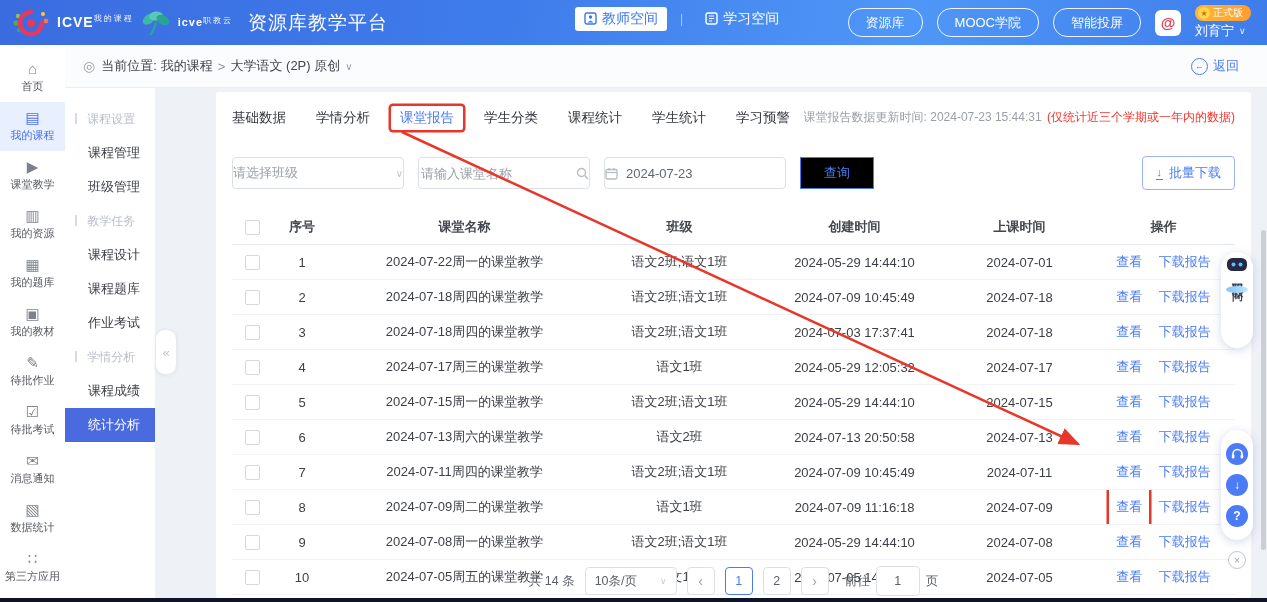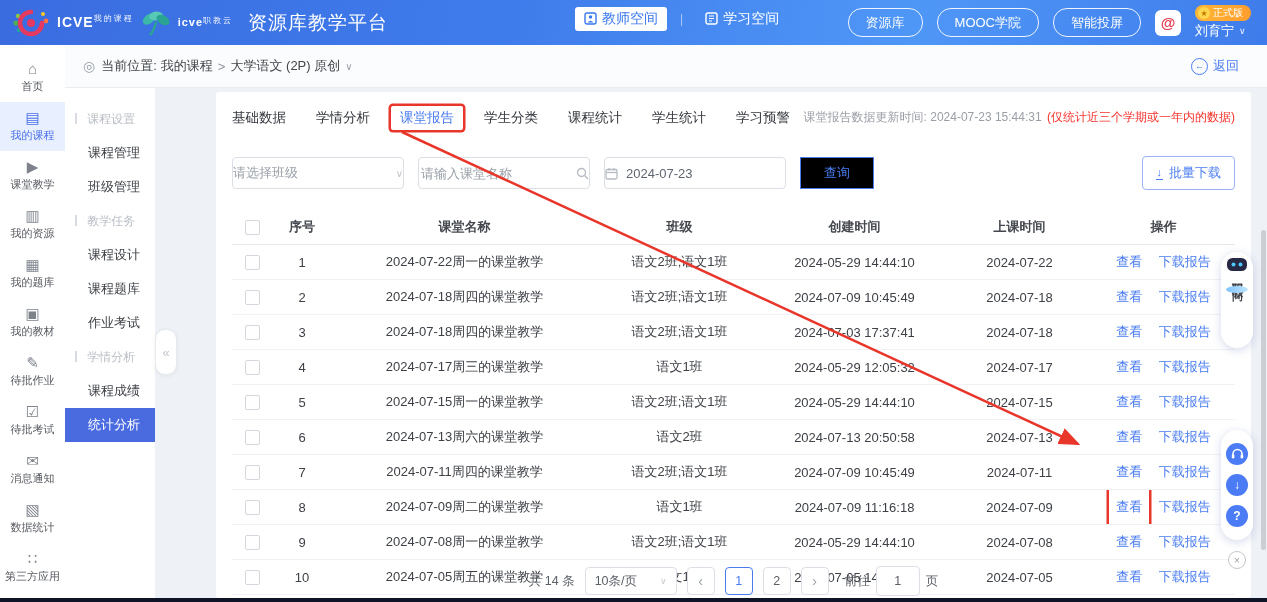--- a/index.html
+++ b/index.html
@@ -415,21 +415,21 @@
         </tr>
       </thead>
       <tbody>
 
           <tr>
             <td><span class="checkbox"></span></td>
             <td>1</td>
             <td>2024-07-22周一的课堂教学</td>
             <td>语文2班;语文1班</td>
             <td>2024-05-29 14:44:10</td>
-            <td>2024-07-22</td>
+            <td>2024-07-01</td>
             <td class="actions">
               <a class="lnk">查看</a>
               <a class="lnk">下载报告</a>
             </td>
           </tr>
 
           <tr>
             <td><span class="checkbox"></span></td>
             <td>2</td>
             <td>2024-07-18周四的课堂教学</td>

